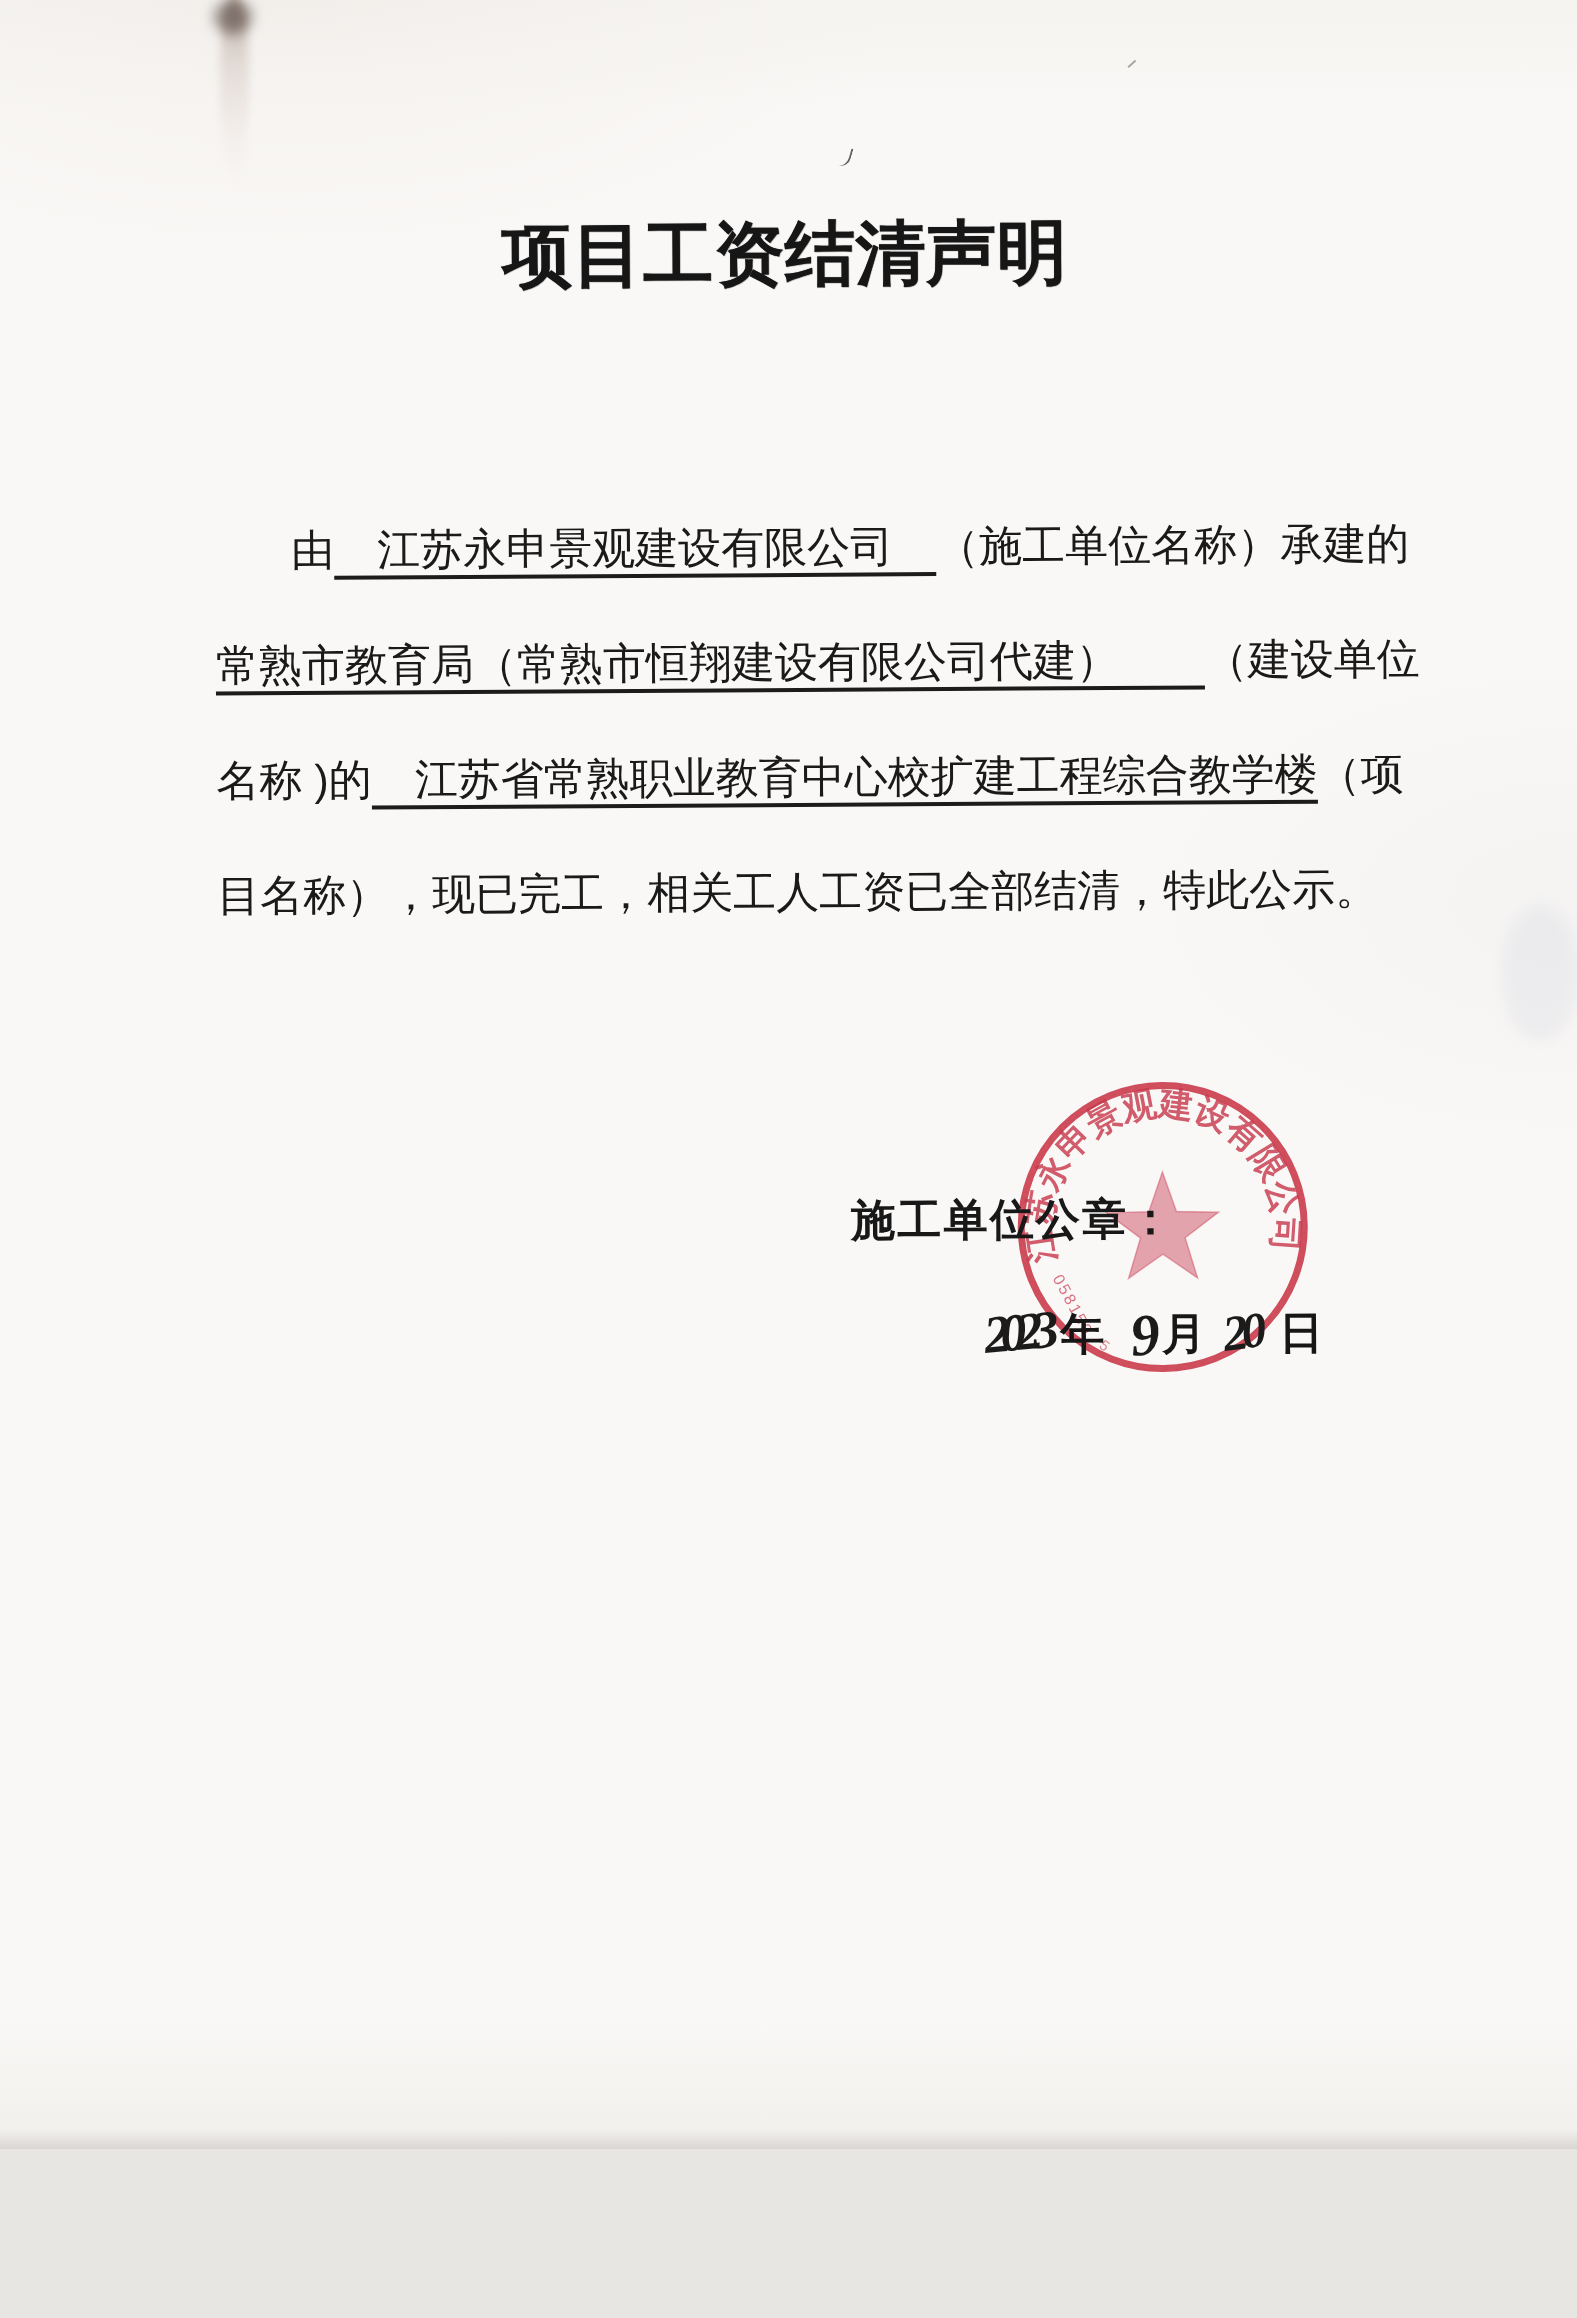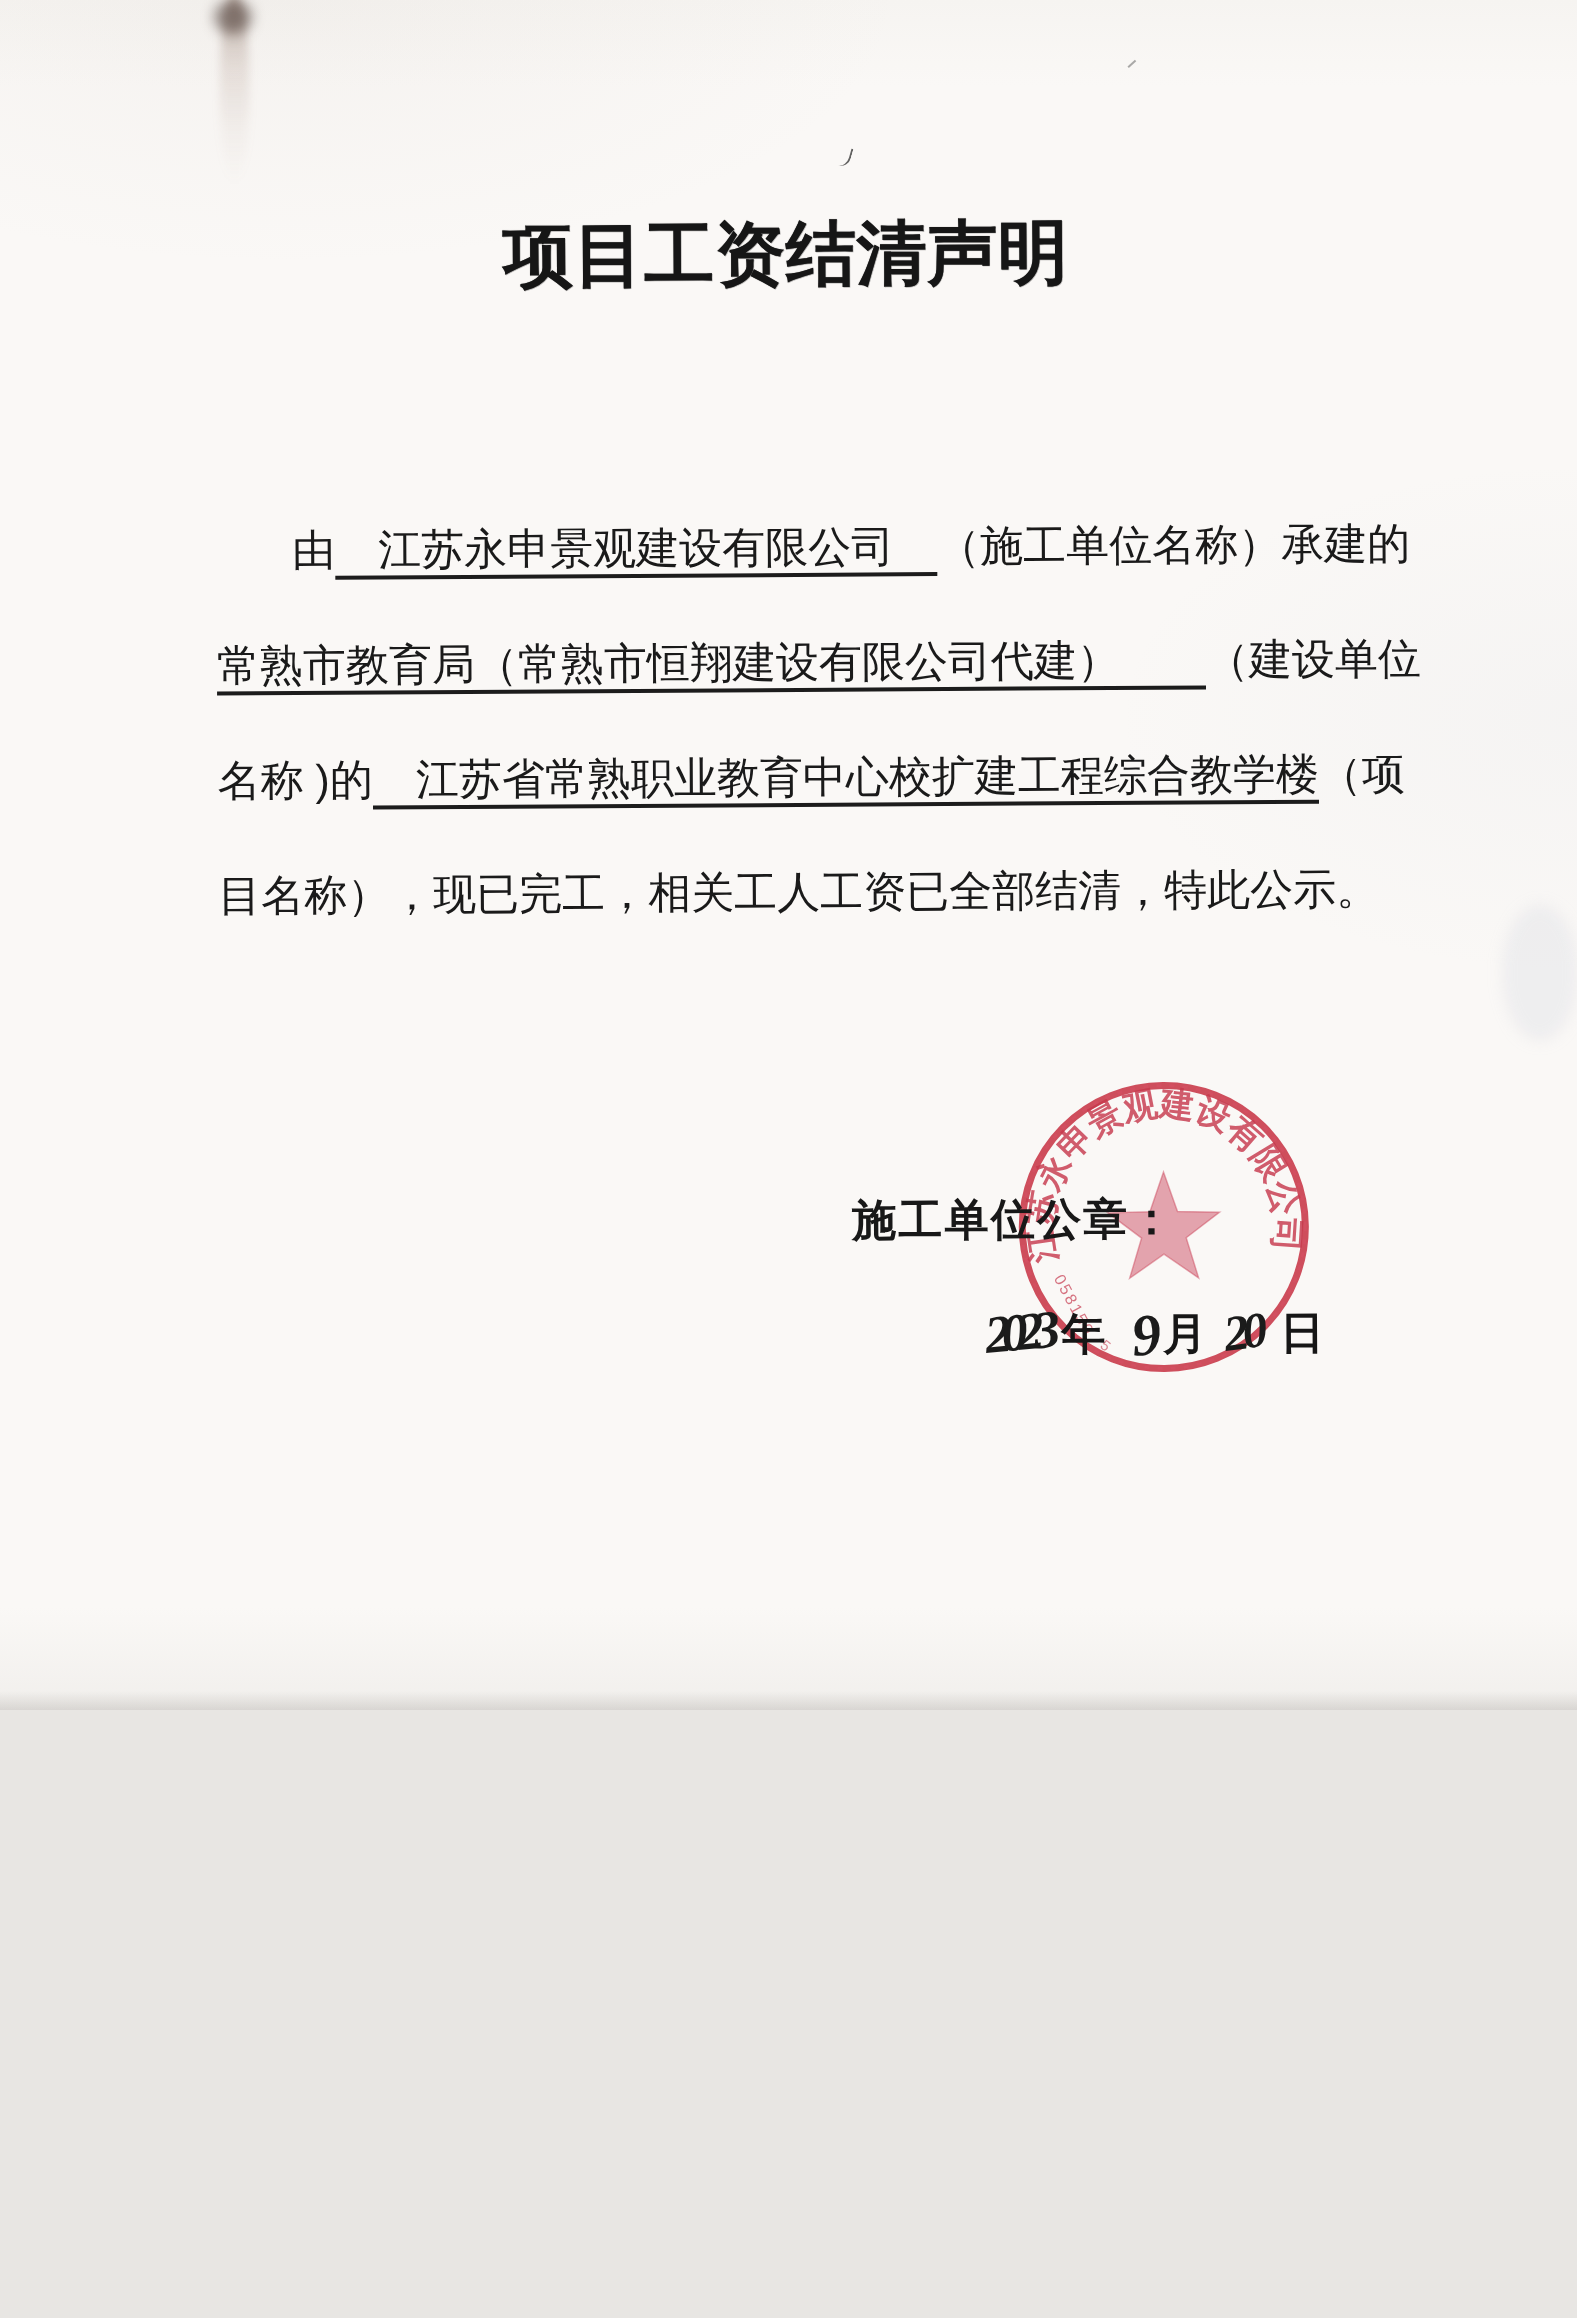--- a/index.html
+++ b/index.html
@@ -1,21 +1,21 @@
 <!DOCTYPE html>
 <html style="font-size:11.7px"><head>
 <meta charset="utf-8">
 <style>
   html, body { margin: 0; padding: 0; background: #e8e6e3; }
   * { box-sizing: border-box; }
 
   .page {
     position: relative;
     width: 1577px;
-    height: 1710px;
+    height: 2149px;
     margin: 0 auto;
     overflow: hidden;
     font-family: "Liberation Sans", sans-serif;
     background:
       radial-gradient(1026px 440px at 18% 0%, rgba(200,190,182,0.10), rgba(200,190,182,0) 60%),
       radial-gradient(660px 366px at 100% 42%, rgba(185,192,205,0.08), rgba(185,192,205,0) 70%),
       linear-gradient(180deg, #f6f4f1 0%, #faf8f6 5%, #faf8f6 94%, #f1efec 100%);
   }
 
   .content {

